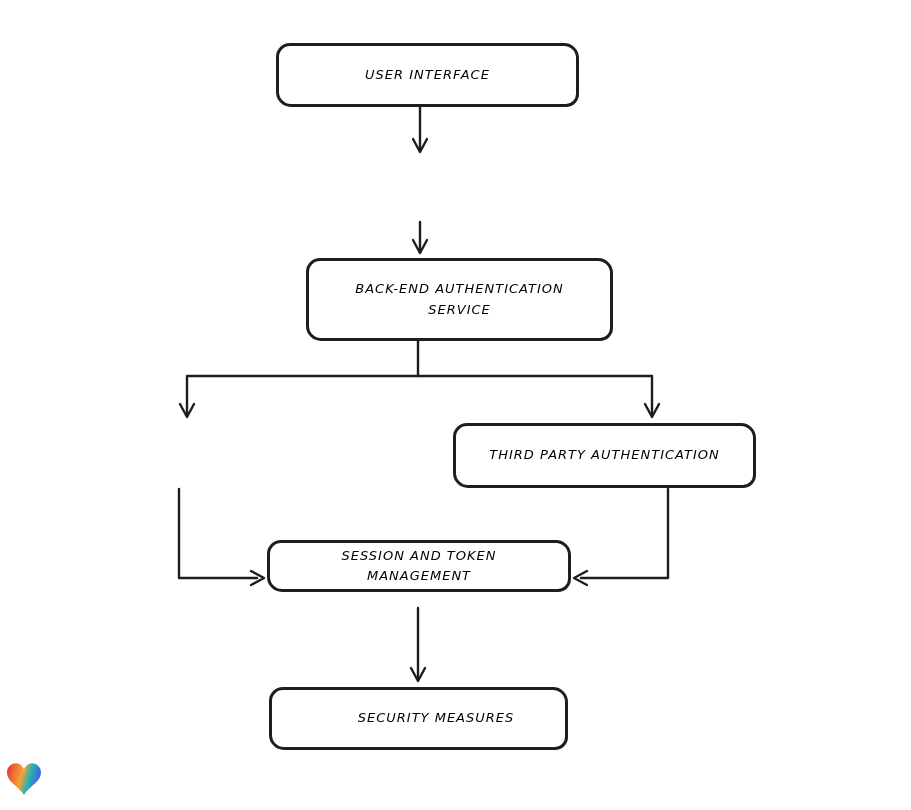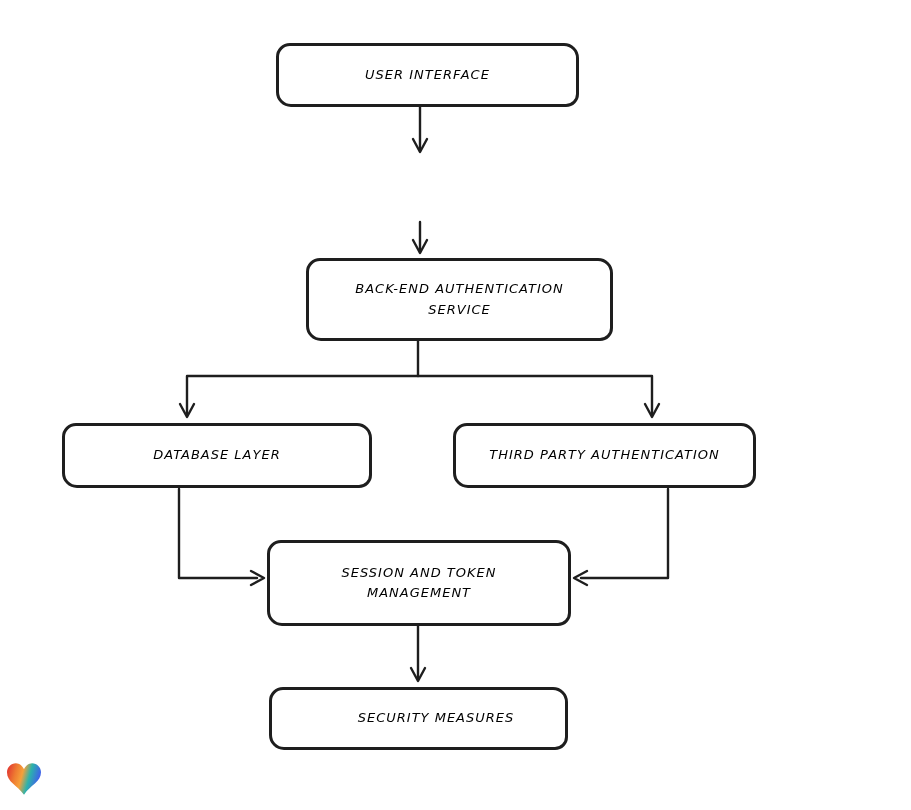--- a/index.html
+++ b/index.html
@@ -46,21 +46,21 @@
   }
   .node.wrap span { white-space: normal; }
   #n-backend span { max-width: 268px; }
   #n-session span { max-width: 200px; }
 
   #n-user     { left: 276px; top: 43px;  width: 303px; height: 64px; }
   #n-frontend { left: 276px; top: 158px; width: 303px; height: 64px; }
   #n-backend  { left: 273px; top: 258px; width: 307px; height: 83px; margin-left: 33px; }
   #n-database { left: 62px;  top: 423px; width: 310px; height: 65px; }
   #n-thirdparty { left: 453px; top: 423px; width: 303px; height: 65px; justify-content: center; }
-  #n-session  { left: 267px; top: 540px; width: 304px; height: 86px; }
+  #n-session  { left: 267px; top: 540px; width: 304px; height: 52px; }
   #n-security { left: 269px; top: 687px; width: 299px; height: 63px; padding-left: 35px; }
 
   .logo {
     position: absolute;
     left: 7px;
     top: 761px;
     width: 34px;
     height: 36px;
     cursor: pointer;
   }
@@ -102,23 +102,20 @@
 
   <div class="node" id="n-user">
     <span>USER INTERFACE</span>
   </div>
 
 
   <div class="node wrap" id="n-backend">
     <span>BACK-END AUTHENTICATION SERVICE</span>
   </div>
 
-  <div class="node" id="n-database">
-    <span>DATABASE LAYER</span>
-  </div>
 
   <div class="node" id="n-thirdparty">
     <span>THIRD PARTY AUTHENTICATION</span>
   </div>
 
   <div class="node wrap" id="n-session">
     <span>SESSION AND TOKEN MANAGEMENT</span>
   </div>
 
   <div class="node" id="n-security">

